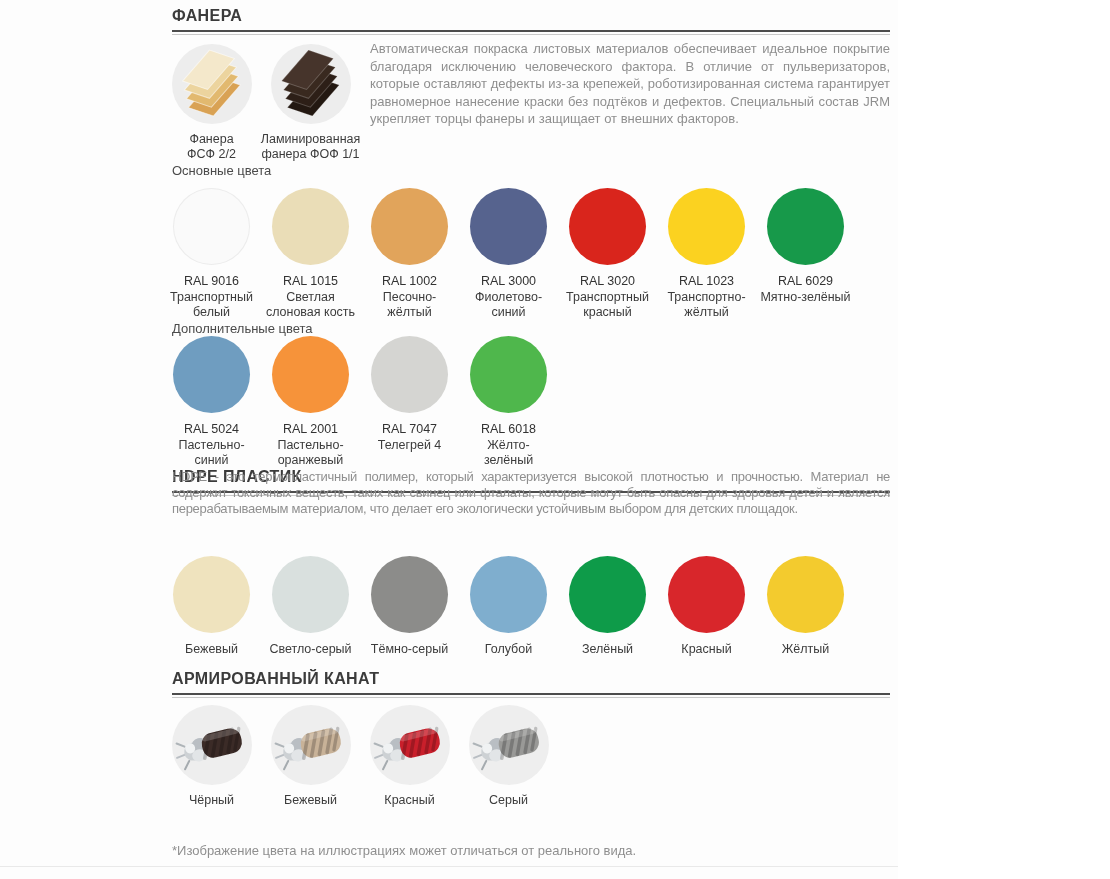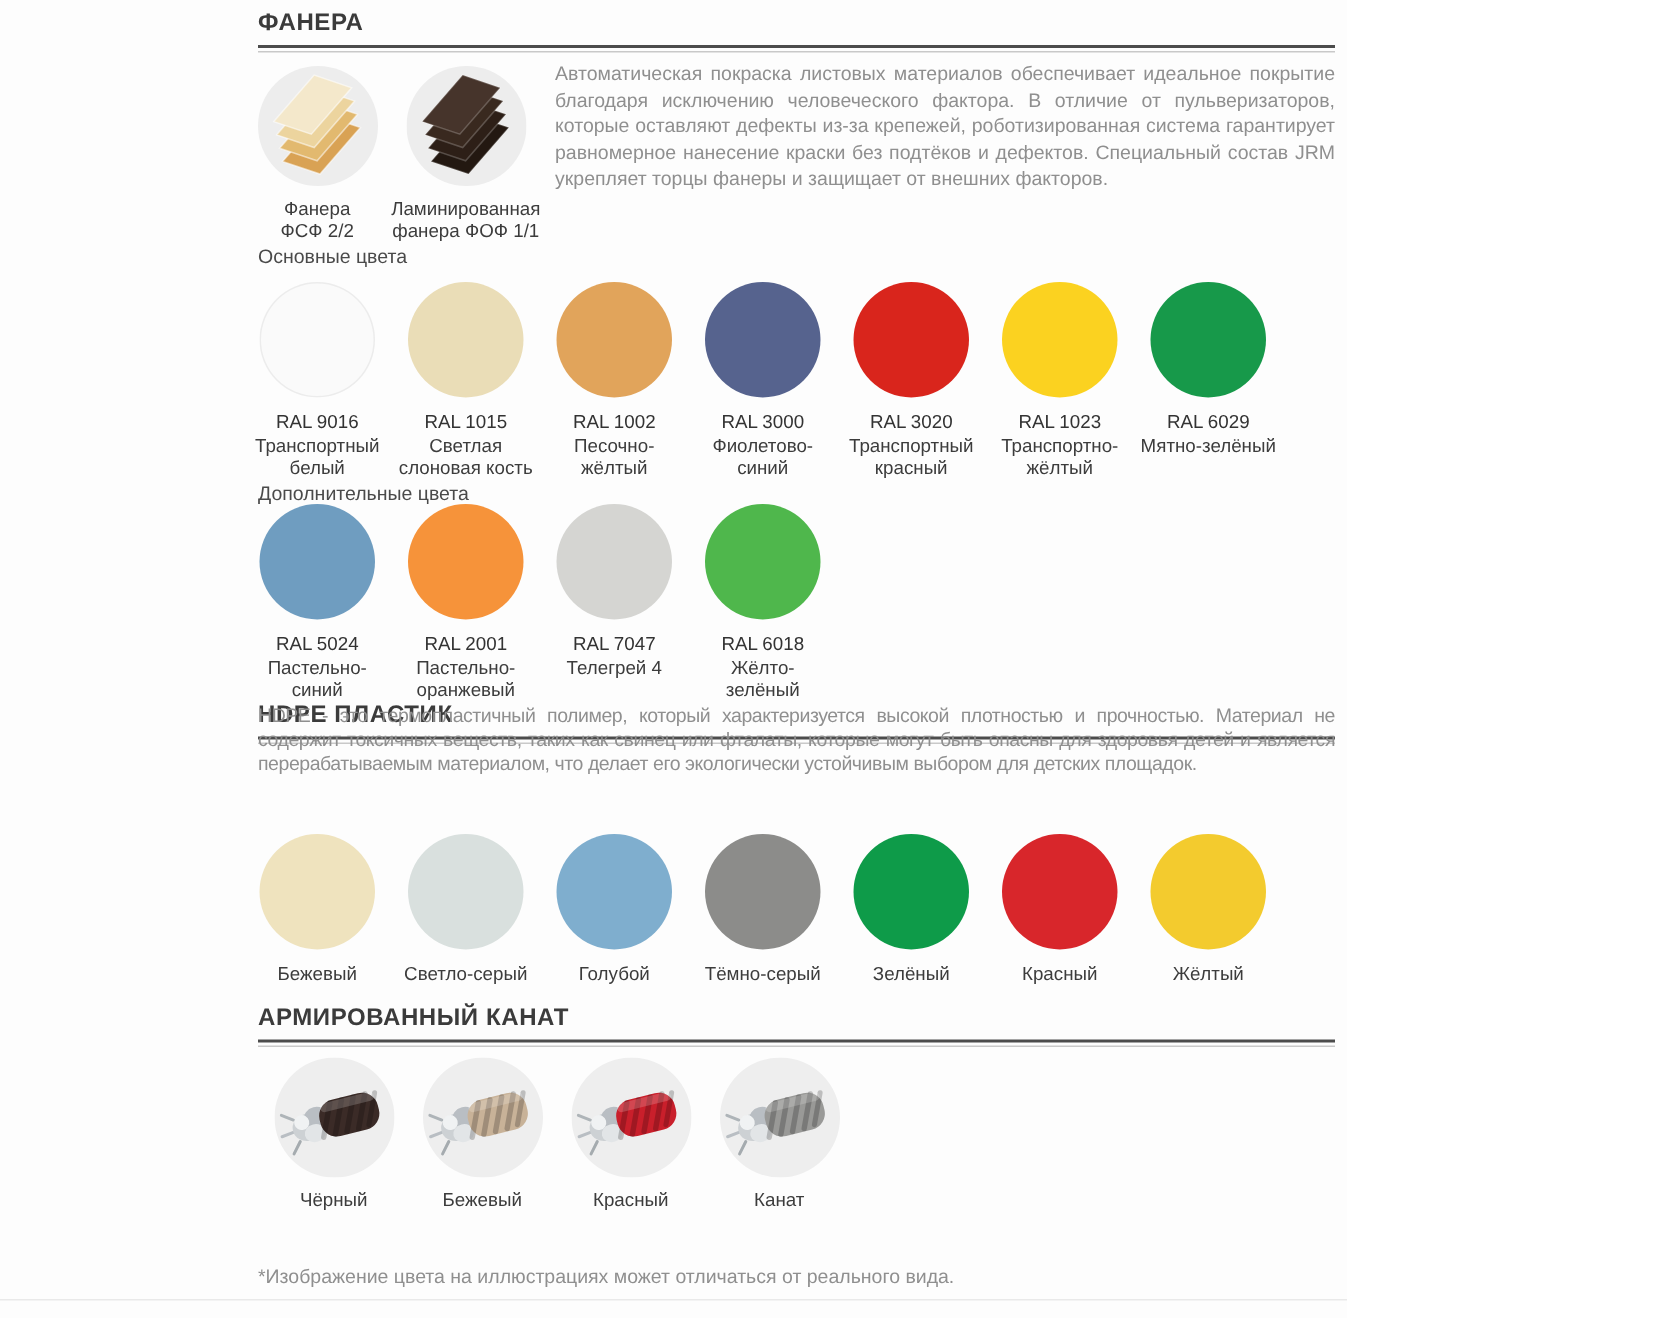--- a/index.html
+++ b/index.html
@@ -189,26 +189,26 @@
   <div class="row" style="left:162px;top:556px">
     <div class="col">
       <div class="dot" style="background: rgb(239, 227, 190);"></div>
       <div class="cname" style="margin-top:9px">Бежевый</div>
     </div>
     <div class="col">
       <div class="dot" style="background: rgb(217, 224, 222);"></div>
       <div class="cname" style="margin-top:9px">Светло-серый</div>
     </div>
     <div class="col">
+      <div class="dot" style="background: rgb(140, 140, 138);"></div>
+      <div class="cname" style="margin-top:9px">Тёмно-серый</div>
+    </div>
+    <div class="col">
       <div class="dot" style="background: rgb(127, 174, 206);"></div>
       <div class="cname" style="margin-top:9px">Голубой</div>
-    </div>
-    <div class="col">
-      <div class="dot" style="background: rgb(140, 140, 138);"></div>
-      <div class="cname" style="margin-top:9px">Тёмно-серый</div>
     </div>
     <div class="col">
       <div class="dot" style="background: rgb(14, 155, 73);"></div>
       <div class="cname" style="margin-top:9px">Зелёный</div>
     </div>
     <div class="col">
       <div class="dot" style="background: rgb(216, 38, 43);"></div>
       <div class="cname" style="margin-top:9px">Красный</div>
     </div>
     <div class="col">
@@ -216,21 +216,21 @@
       <div class="cname" style="margin-top:9px">Жёлтый</div>
     </div>
   </div>
 
   <div class="sec-head" style="top:669px">
     <div class="sec-title">АРМИРОВАННЫЙ КАНАТ</div>
     <div class="rule"></div>
   </div>
 
 
-  <div class="row" style="left:173px;top:705px">
+  <div class="row" style="left:162px;top:705px">
     <div class="col">
       <svg class="photo" viewBox="0 0 80 80" style="color: rgb(59, 43, 39);">
         <use href="#rope-shape"></use>
       </svg>
       <div class="cname" style="margin-top:8px">Чёрный</div>
     </div>
     <div class="col">
       <svg class="photo" viewBox="0 0 80 80" style="color: rgb(200, 178, 152);">
         <use href="#rope-shape"></use>
       </svg>
@@ -239,20 +239,20 @@
     <div class="col">
       <svg class="photo" viewBox="0 0 80 80" style="color: rgb(201, 31, 43);">
         <use href="#rope-shape"></use>
       </svg>
       <div class="cname" style="margin-top:8px">Красный</div>
     </div>
     <div class="col">
       <svg class="photo" viewBox="0 0 80 80" style="color: rgb(153, 153, 151);">
         <use href="#rope-shape"></use>
       </svg>
-      <div class="cname" style="margin-top:8px">Канат</div>
+      <div class="cname" style="margin-top:8px">Серый</div>
     </div>
   </div>
 
   <div class="footnote">*Изображение цвета на иллюстрациях может отличаться от реального вида.</div>
   <div class="bottomline"></div>
 
 </div>
 
 </body></html>

